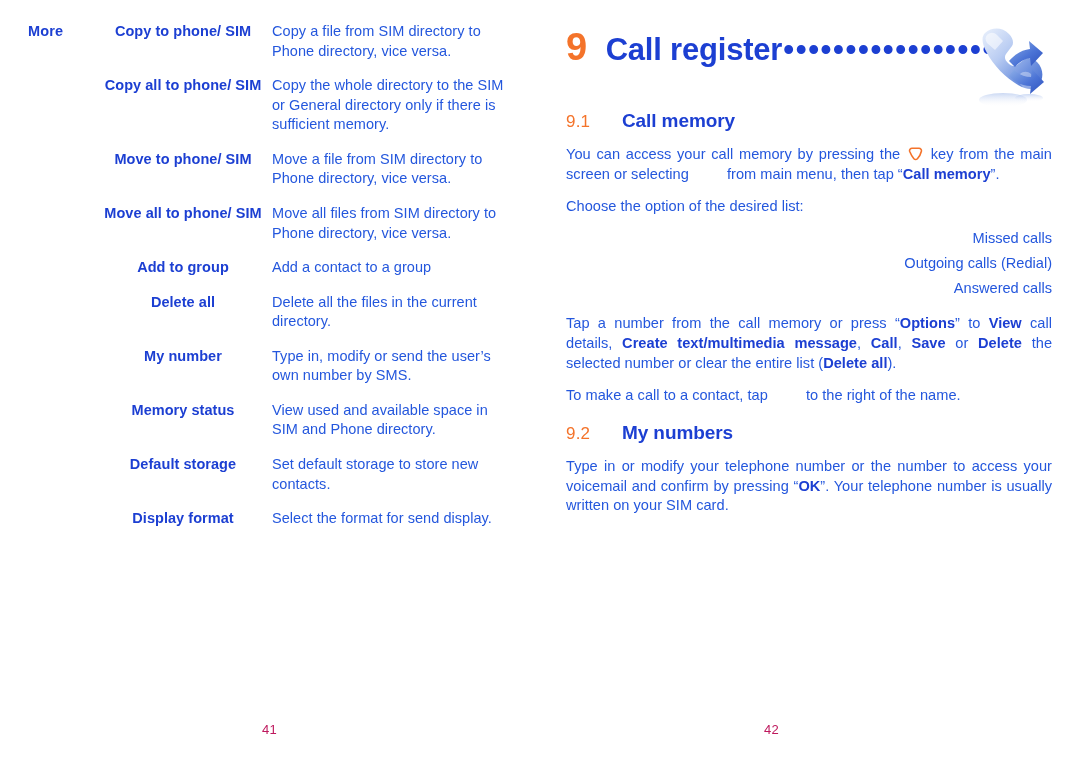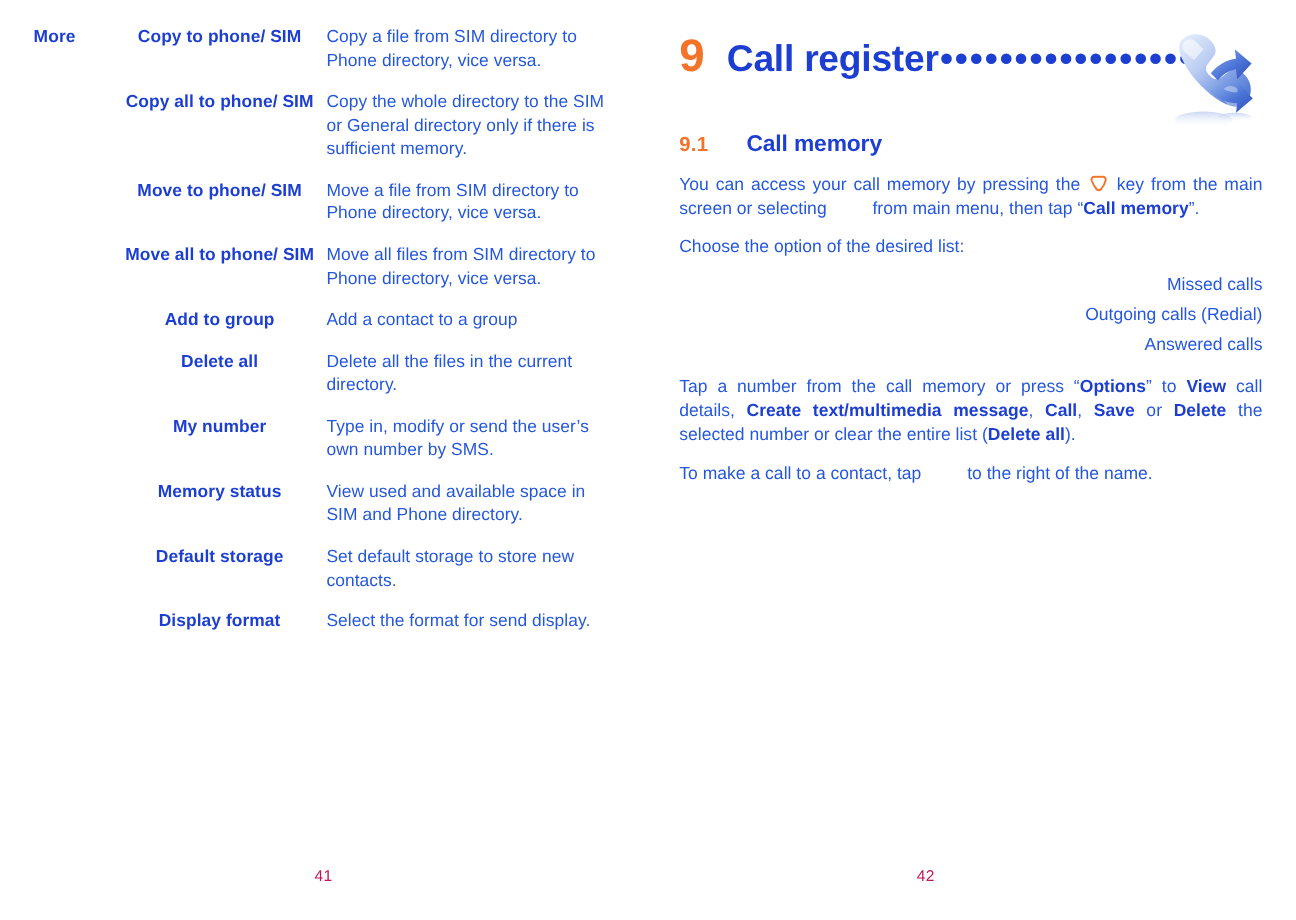--- a/index.html
+++ b/index.html
@@ -113,21 +113,21 @@
   
   .section-head {
     display: flex;
     align-items: baseline;
     margin: 16px 0 13px 0;
   }
   .sec-num {
     width: 56px;
     flex: 0 0 56px;
     font-size: 17px;
-    font-weight: bold;
+    font-weight: normal;
     color: #f4732a;
     letter-spacing: .2px;
   }
   .sec-title {
     font-size: 19px;
     font-weight: bold;
     color: #1c3fd2;
     letter-spacing: -.1px;
   }
 
@@ -320,18 +320,23 @@
     </div>
 
     <p class="body justify"><span>Tap a number from the call memory or press “</span><b>Options</b><span>” to </span><b>View</b><span> call details, </span><b>Create text/multimedia message</b><span>, </span><b>Call</b><span>, </span><b>Save</b><span> or </span><b>Delete</b><span> the selected number or clear the entire list (</span><b>Delete all</b><span>).</span></p>
 
     <p class="body">
       <span>To make a call to a contact, tap</span>
       <span class="inline-gap"></span>
       <span>to the right of the name.</span>
     </p>
 
-
+    <div class="section-head">
+      <span class="sec-num">9.2</span>
+      <span class="sec-title">My numbers</span>
+    </div>
+
+    <p class="body justify"><span>Type in or modify your telephone number or the number to access your voicemail and confirm by pressing “</span><b>OK</b><span>”. Your telephone number is usually written on your SIM card.</span></p>
 
     <div class="folio folio-right">42</div>
   </div>
 
 </div>
 
 </body></html>

